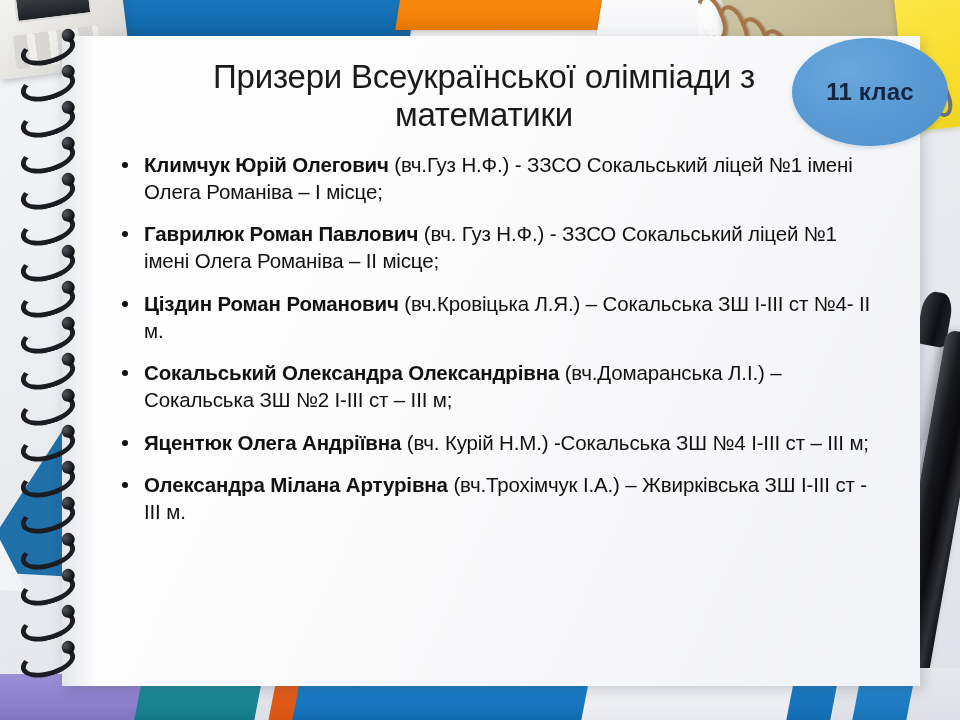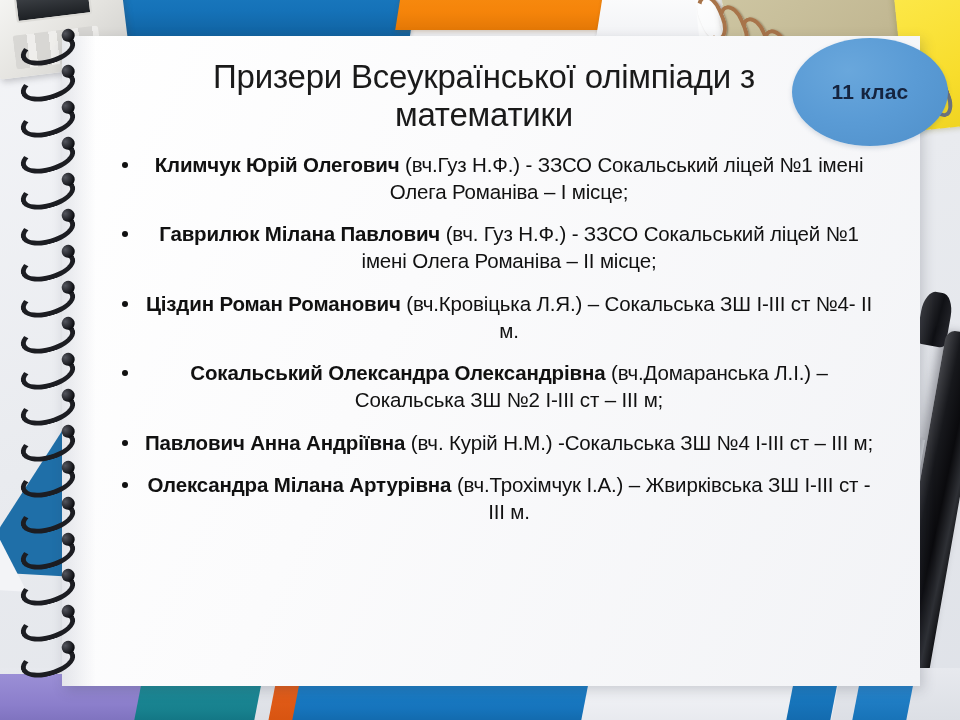--- a/index.html
+++ b/index.html
@@ -259,21 +259,20 @@
     padding: 0 42px 0 22px;
   }
   .bullet {
     position: relative;
     padding-left: 26px;
     margin-bottom: 15px;
     font-size: 20.5px;
     line-height: 1.33;
     color: #111111;
     letter-spacing: -0.15px;
-    text-align: center;
   }
   .bullet::before {
     content: "";
     position: absolute;
     left: 4px; top: 11px;
     width: 6px; height: 6px;
     background: #111111;
     border-radius: 50%;
   }
   .nm { font-weight: 700; }
@@ -286,21 +285,21 @@
     width: 156px; height: 108px;
     background: radial-gradient(ellipse at 36% 30%,#69a7dc 0%,#5a9bd5 48%,#4f8fc9 100%);
     border-radius: 50%;
     z-index: 9;
     display: flex;
     align-items: center;
     justify-content: center;
     box-shadow: 0 2px 5px rgba(40,70,110,.18);
   }
   .badge-text {
-    font-size: 21px;
+    font-size: 24px;
     font-weight: 700;
     color: #15243f;
     letter-spacing: 0.2px;
     white-space: nowrap;
   }
 </style>
 </head>
 <body>
 
 <div id="slide">
@@ -370,24 +369,24 @@
       <div class="coil" style="top: 540px;"></div>
       <div class="coil" style="top: 576px;"></div>
       <div class="coil" style="top: 612px;"></div>
     </div>
 
   <div class="content">
     <h1 class="slide-title">Призери Всеукраїнської олімпіади з математики</h1>
 
     <ul class="bullets" id="bullets">
         <li class="bullet"><span class="nm">Климчук Юрій Олегович</span><span class="rest"> (вч.Гуз Н.Ф.) - ЗЗСО Сокальський ліцей №1 імені Олега Романіва – І місце;</span></li>
-        <li class="bullet"><span class="nm">Гаврилюк Мілана Павлович</span><span class="rest"> (вч. Гуз Н.Ф.) - ЗЗСО Сокальський ліцей №1 імені Олега Романіва – ІІ місце;</span></li>
+        <li class="bullet"><span class="nm">Гаврилюк Роман Павлович</span><span class="rest"> (вч. Гуз Н.Ф.) - ЗЗСО Сокальський ліцей №1 імені Олега Романіва – ІІ місце;</span></li>
         <li class="bullet"><span class="nm">Ціздин Роман Романович</span><span class="rest"> (вч.Кровіцька Л.Я.) – Сокальська ЗШ І-ІІІ ст №4- ІІ м.</span></li>
         <li class="bullet"><span class="nm">Сокальський Олександра Олександрівна</span><span class="rest"> (вч.Домаранська Л.І.) – Сокальська ЗШ №2 І-ІІІ ст – ІІІ м;</span></li>
-        <li class="bullet"><span class="nm">Павлович Анна Андріївна</span><span class="rest"> (вч. Курій Н.М.) -Сокальська ЗШ №4 І-ІІІ ст – ІІІ м;</span></li>
+        <li class="bullet"><span class="nm">Яцентюк Олега Андріївна</span><span class="rest"> (вч. Курій Н.М.) -Сокальська ЗШ №4 І-ІІІ ст – ІІІ м;</span></li>
         <li class="bullet"><span class="nm">Олександра Мілана Артурівна</span><span class="rest"> (вч.Трохімчук І.А.) – Жвирківська ЗШ І-ІІІ ст - ІІІ м.</span></li>
       </ul>
   </div>
 
   <div class="badge">
     <span class="badge-text">11 клас</span>
   </div>
 
 </div>
 

